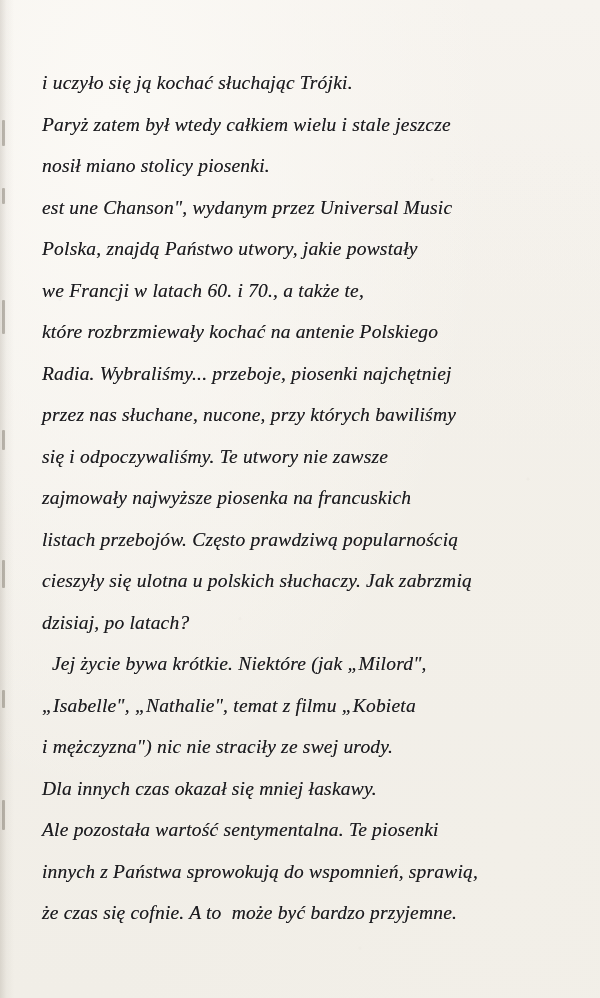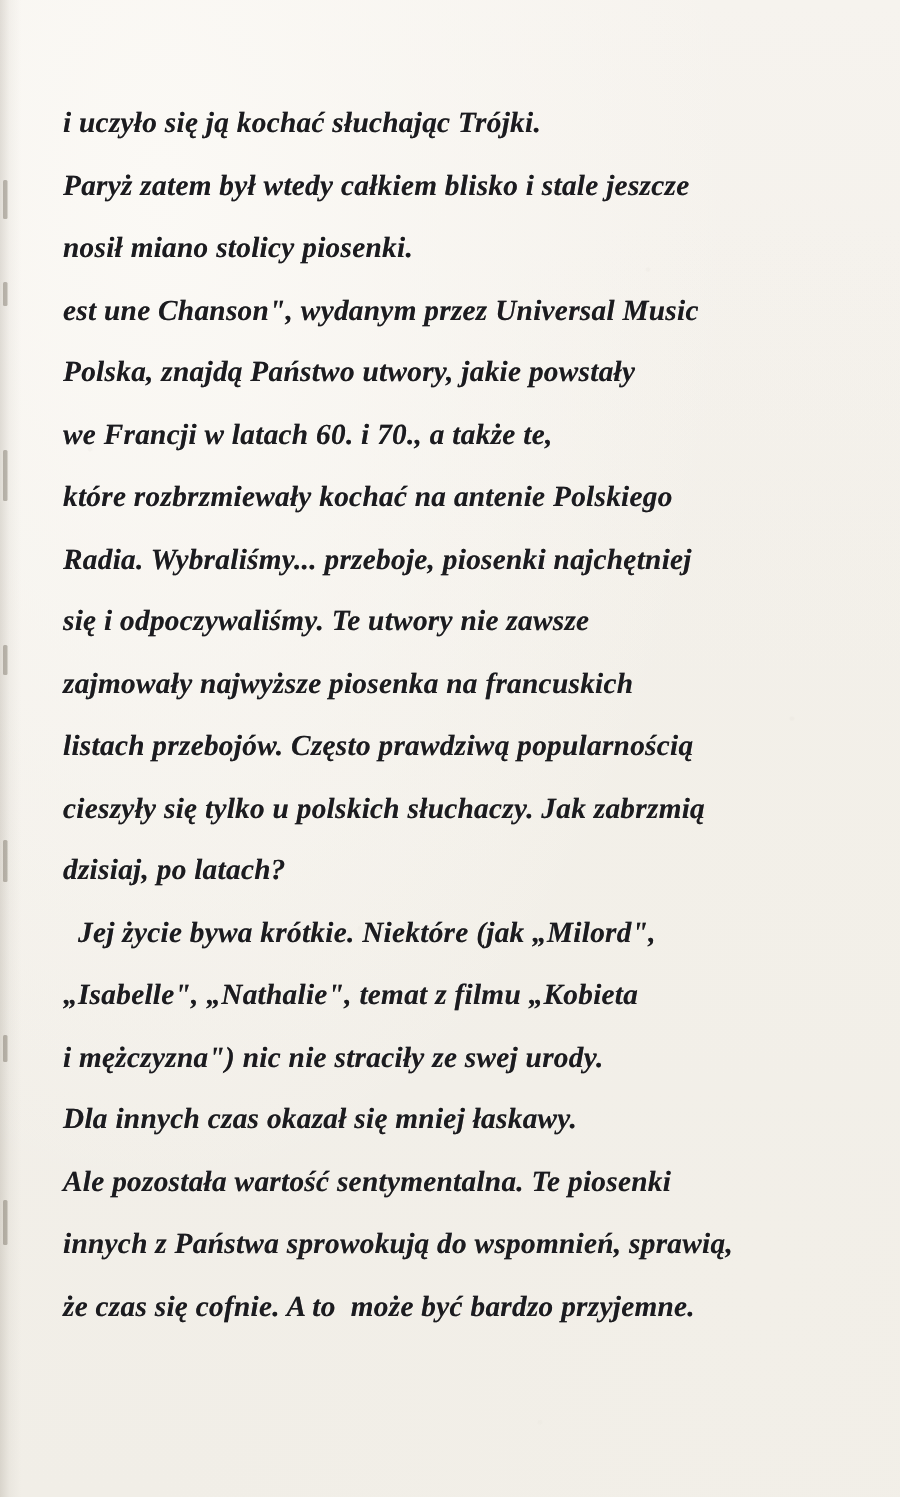--- a/index.html
+++ b/index.html
@@ -16,21 +16,20 @@
   .page {
     position: relative;
     width: 600px;
     height: 998px;
     background:
       radial-gradient(ellipse at 18% 12%, #fbf9f5 0%, rgba(251,249,245,0) 55%),
       radial-gradient(ellipse at 85% 85%, #f2efe8 0%, rgba(242,239,232,0) 60%),
       linear-gradient(180deg, #f6f3ee 0%, #f3f0ea 45%, #f1eee7 100%);
     box-sizing: border-box;
     overflow: hidden;
-    font-weight: bold;
   }
   
   .grain {
     position: absolute;
     inset: 0;
     pointer-events: none;
     opacity: .5;
     background-image:
       radial-gradient(circle at 10% 30%, rgba(160,150,135,.10) 0 1px, transparent 2px),
       radial-gradient(circle at 72% 18%, rgba(160,150,135,.08) 0 1px, transparent 2px),
@@ -91,31 +90,32 @@
   <div class="edge-mark m1"></div>
   <div class="edge-mark m2"></div>
   <div class="edge-mark m3"></div>
   <div class="edge-mark m4"></div>
   <div class="edge-mark m5"></div>
   <div class="edge-mark m6"></div>
   <div class="edge-mark m7"></div>
 
   <div class="text-block">
     <div class="line">i uczyło się ją kochać słuchając Trójki.</div>
-    <div class="line">Paryż zatem był wtedy całkiem blisko i stale jeszcze</div>
+    <div class="line">Paryż zatem był wtedy całkiem wielu i stale jeszcze</div>
     <div class="line">nosił miano stolicy piosenki.</div>
     <div class="line">est une Chanson", wydanym przez Universal Music</div>
     <div class="line">Polska, znajdą Państwo utwory, jakie powstały</div>
     <div class="line">we Francji w latach 60. i 70., a także te,</div>
     <div class="line">które rozbrzmiewały kochać na antenie Polskiego</div>
     <div class="line">Radia. Wybraliśmy... przeboje, piosenki najchętniej</div>
+    <div class="line">przez nas słuchane, nucone, przy których bawiliśmy</div>
     <div class="line">się i odpoczywaliśmy. Te utwory nie zawsze</div>
     <div class="line">zajmowały najwyższe piosenka na francuskich</div>
     <div class="line">listach przebojów. Często prawdziwą popularnością</div>
-    <div class="line">cieszyły się tylko u polskich słuchaczy. Jak zabrzmią</div>
+    <div class="line">cieszyły się ulotna u polskich słuchaczy. Jak zabrzmią</div>
     <div class="line">dzisiaj, po latach?</div>
     <div class="line indent-1">Jej życie bywa krótkie. Niektóre (jak „Milord",</div>
     <div class="line">„Isabelle", „Nathalie", temat z filmu „Kobieta</div>
     <div class="line">i mężczyzna") nic nie straciły ze swej urody.</div>
     <div class="line">Dla innych czas okazał się mniej łaskawy.</div>
     <div class="line">Ale pozostała wartość sentymentalna. Te piosenki</div>
     <div class="line">innych z Państwa sprowokują do wspomnień, sprawią,</div>
     <div class="line">że czas się cofnie. A to  może być bardzo przyjemne.</div>
   </div>
 </div>

